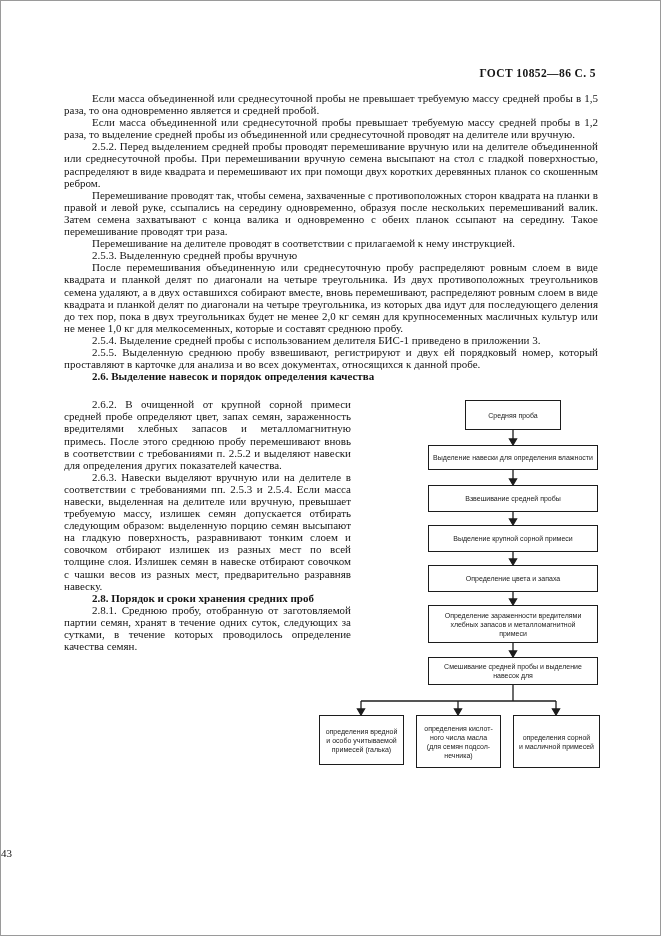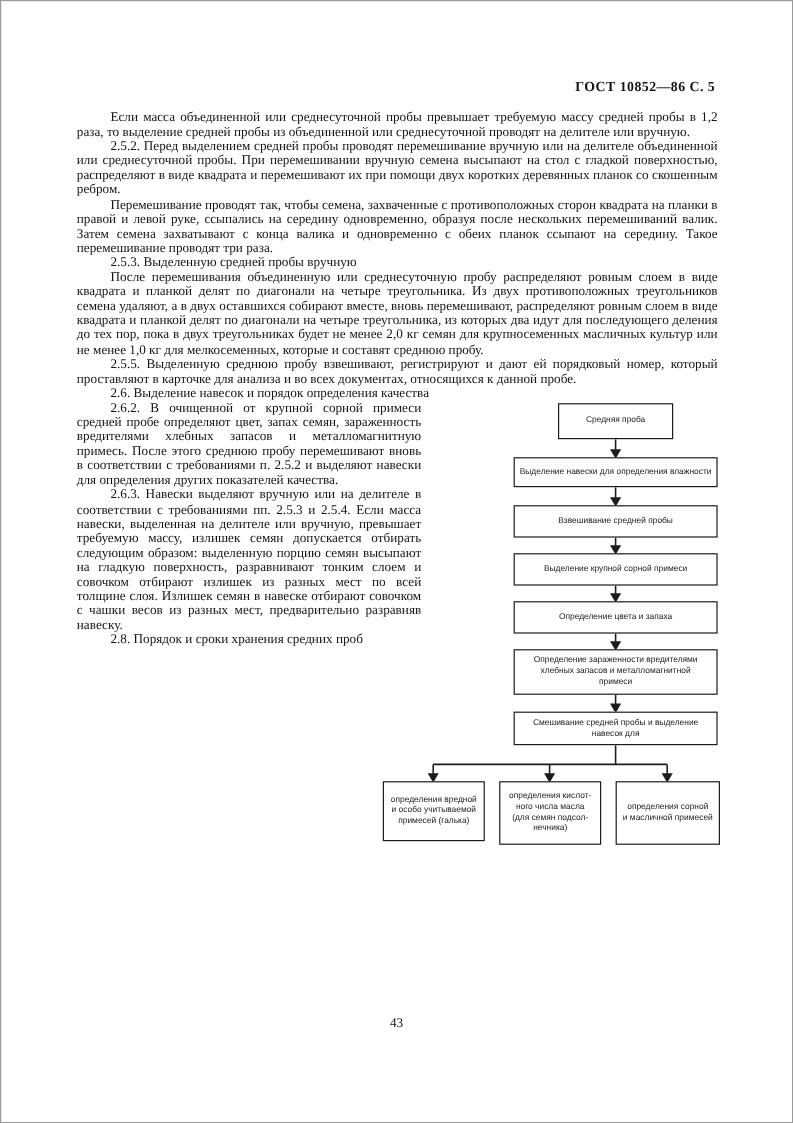--- a/index.html
+++ b/index.html
@@ -15,61 +15,65 @@
   }
   .doc-header {
     position:absolute; top:66px; right:64px;
     font-size:11.5px; font-weight:700; letter-spacing:0.4px;
   }
   .content { position:absolute; top:91px; left:63px; width:534px; }
   .para {
     margin:0; text-align:justify; text-indent:28px;
     font-size:11px; line-height:12.1px;
   }
-  .bold { font-weight:400; }
+  .bold { font-weight:700; }
   .two-col { position:relative; height:382px; }
-  .left-col { width:287px; }
+  .left-col { width:287px;margin-top:16px; }
   .left-col .para { width:287px; }
   .flowchart { position:absolute; left:255px; top:0; width:282px; height:376px; }
   .connectors { position:absolute; left:0; top:0; }
   .fc-box {
     position:absolute; box-sizing:border-box;
     border:1.5px solid #1c1c1c; background:#fff;
     display:flex; align-items:center; justify-content:center;
     text-align:center; white-space:pre-line;
     font-family:"Liberation Sans", sans-serif;
     font-size:7px; line-height:9px; color:#222;
     padding:1px 2px;
   }
   .page-num {
     position:absolute; top:846px; left:0; width:100%;
-    text-align:center; font-size:11px;
+    font-size:11px;
   }
 </style>
 </head>
 <body>
 
 <div class="page">
 
   <div class="doc-header">ГОСТ 10852—86 С. 5</div>
 
   <div class="content">
+    <p class="para">Если масса объединенной или среднесуточной пробы не превышает требуемую массу средней пробы в 1,5 раза, то она одновременно является и средней пробой.</p>
     <p class="para">Если масса объединенной или среднесуточной пробы превышает требуемую массу средней пробы в 1,2 раза, то выделение средней пробы из объединенной или среднесуточной проводят на делителе или вручную.</p>
     <p class="para">2.5.2. Перед выделением средней пробы проводят перемешивание вручную или на делителе объединенной или среднесуточной пробы. При перемешивании вручную семена высыпают на стол с гладкой поверхностью, распределяют в виде квадрата и перемешивают их при помощи двух коротких деревянных планок со скошенным ребром.</p>
     <p class="para">Перемешивание проводят так, чтобы семена, захваченные с противоположных сторон квадрата на планки в правой и левой руке, ссыпались на середину одновременно, образуя после нескольких перемешиваний валик. Затем семена захватывают с конца валика и одновременно с обеих планок ссыпают на середину. Такое перемешивание проводят три раза.</p>
+    <p class="para">Перемешивание на делителе проводят в соответствии с прилагаемой к нему инструкцией.</p>
     <p class="para">2.5.3. Выделенную средней пробы вручную</p>
     <p class="para">После перемешивания объединенную или среднесуточную пробу распределяют ровным слоем в виде квадрата и планкой делят по диагонали на четыре треугольника. Из двух противоположных треугольников семена удаляют, а в двух оставшихся собирают вместе, вновь перемешивают, распределяют ровным слоем в виде квадрата и планкой делят по диагонали на четыре треугольника, из которых два идут для последующего деления до тех пор, пока в двух треугольниках будет не менее 2,0 кг семян для крупносеменных масличных культур или не менее 1,0 кг для мелкосеменных, которые и составят среднюю пробу.</p>
-    <p class="para">2.5.5. Выделенную среднюю пробу взвешивают, регистрируют и дают ей порядковый номер, который проставляют в карточке для анализа и во всех документах, относящихся к данной пробе.</p>
+    <p class="para">2.5.4. Выделение средней пробы с использованием делителя БИС-1 приведено в приложении 3.</p>
+    <p class="para">2.5.5. Выделенную среднюю пробу взвешивают, регистрируют и двух ей порядковый номер, который проставляют в карточке для анализа и во всех документах, относящихся к данной пробе.</p>
     <p class="para bold">2.6. Выделение навесок и порядок определения качества</p>
 
     <div class="two-col">
       <div class="left-col">
         <p class="para">2.6.2. В очищенной от крупной сорной примеси средней пробе определяют цвет, запах семян, зараженность вредителями хлебных запасов и металломагнитную примесь. После этого среднюю пробу перемешивают вновь в соответствии с требованиями п. 2.5.2 и выделяют навески для определения других показателей качества.</p>
         <p class="para">2.6.3. Навески выделяют вручную или на делителе в соответствии с требованиями пп. 2.5.3 и 2.5.4. Если масса навески, выделенная на делителе или вручную, превышает требуемую массу, излишек семян допускается отбирать следующим образом: выделенную порцию семян высыпают на гладкую поверхность, разравнивают тонким слоем и совочком отбирают излишек из разных мест по всей толщине слоя. Излишек семян в навеске отбирают совочком с чашки весов из разных мест, предварительно разравняв навеску.</p>
         <p class="para bold">2.8. Порядок и сроки хранения средних проб</p>
+        <p class="para">2.8.1. Среднюю пробу, отобранную от заготовляемой партии семян, хранят в течение одних суток, следующих за сутками, в течение которых проводилось определение качества семян.</p>
       </div>
 
       <div class="flowchart">
         <svg class="connectors" width="282" height="376" viewBox="0 0 282 376">
           <g stroke="#1c1c1c" stroke-width="1.3" fill="#1c1c1c">
             <line x1="194" y1="32" x2="194" y2="42"></line>  
               <polygon points="190.5,41 197.5,41 194,47"></polygon>
             <line x1="194" y1="72" x2="194" y2="82"></line>  
               <polygon points="190.5,81 197.5,81 194,87"></polygon>
             <line x1="194" y1="114" x2="194" y2="122"></line> 

